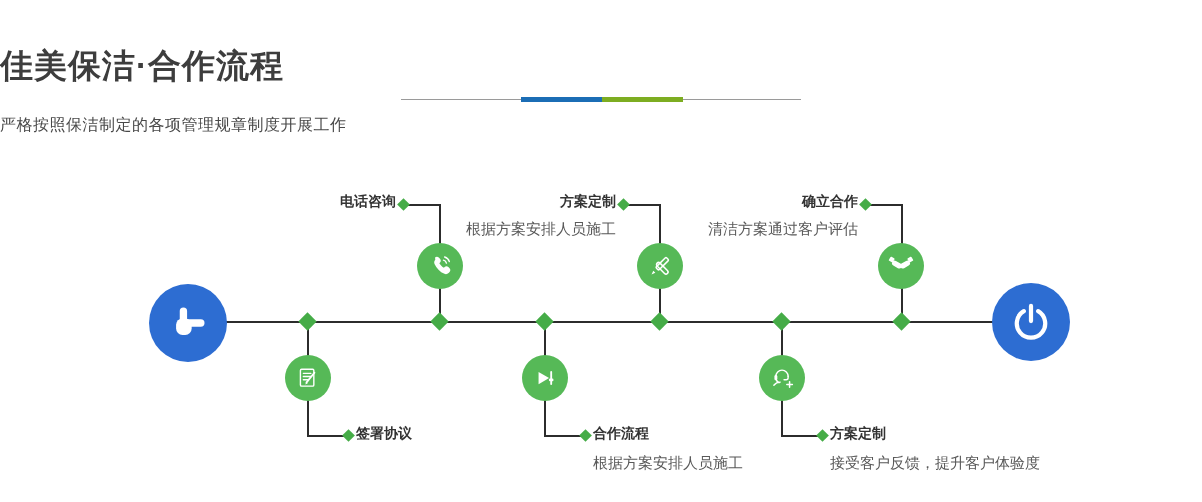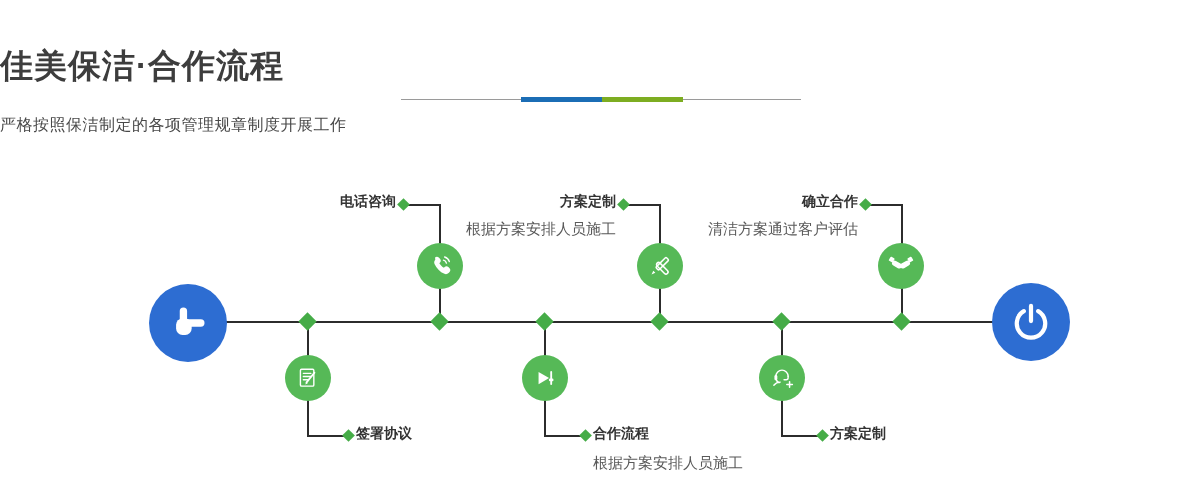--- a/index.html
+++ b/index.html
@@ -182,14 +182,15 @@
 
   <div class="step-title align-r" style="right:344px; top:193px;">确立合作</div>
   <div class="step-desc align-r" style="right:344px; top:220px;">清洁方案通过客户评估</div>
 
   <div class="step-title" style="left:356px; top:425px;text-align:right;">签署协议</div>
 
   <div class="step-title" style="left:593px; top:425px;">合作流程</div>
   <div class="step-desc" style="left:593px; top:454px;">根据方案安排人员施工</div>
 
   <div class="step-title" style="left:830px; top:425px;">方案定制</div>
+  <div class="step-desc" style="left:830px; top:454px;">接受客户反馈，提升客户体验度</div>
 
 </div>
 
 </body></html>

